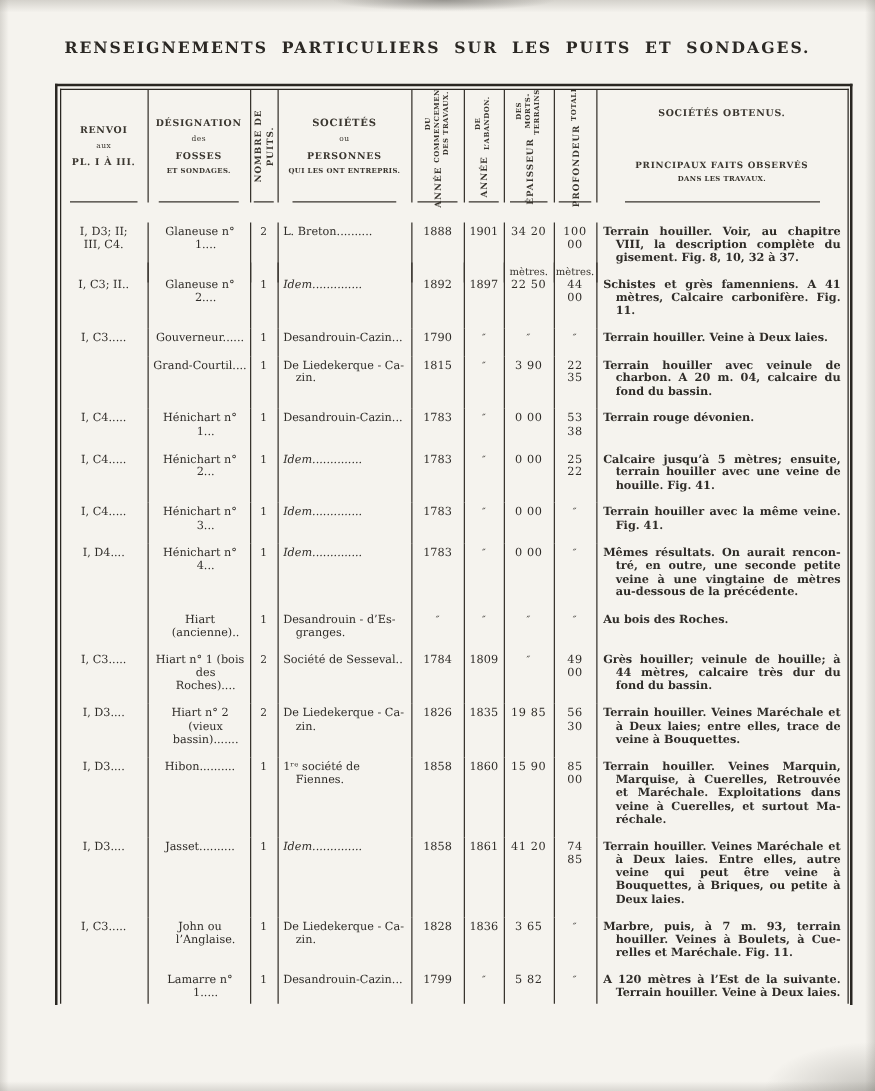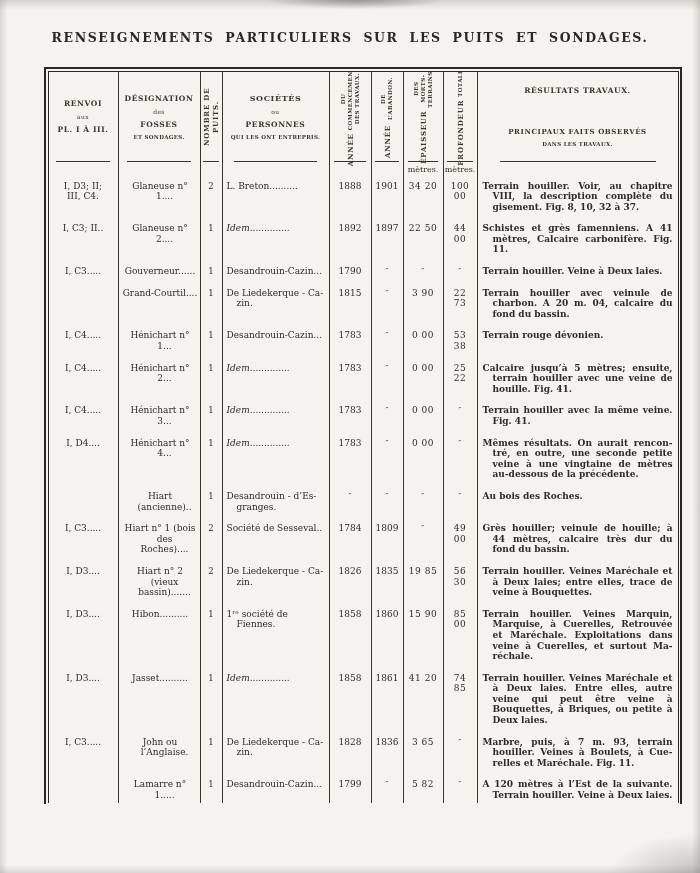--- a/index.html
+++ b/index.html
@@ -43,21 +43,21 @@
     text-align:center;padding:4px 2px;font-weight:600;color:#3a362f;}
   .hcell::after{content:"";position:absolute;bottom:0;left:11%;right:11%;border-bottom:1.3px solid #38342e;}
   .h-l1{font-size:7.5px;letter-spacing:.6px;margin:2.5px 0;}
   .h-l2{font-size:6px;letter-spacing:.4px;margin:2.5px 0;font-weight:500;}
   .h-l3{font-size:5.5px;letter-spacing:.3px;margin:2.5px 0;}
   .vwrap{writing-mode:vertical-rl;transform:rotate(180deg);display:flex;align-items:center;gap:3px;}
   .v-main{font-size:7px;letter-spacing:.8px;font-weight:600;}
   .v-sub{font-size:5.5px;letter-spacing:.4px;font-weight:600;white-space:pre-line;line-height:7px;}
 
   
-  .ucell{font-size:8px;text-align:center;padding-top:3px;height:16px;color:#35312b;}
+  .ucell{font-size:8px;text-align:center;padding-top:3px;height:16px;color:#35312b;margin-top:48px;}
 
   
   .body{font-size:9px;line-height:10.6px;padding:3px 3px 8px 3px;}
   .c0.body{text-align:center;white-space:pre-line;}
   .c1.body{text-align:center;padding-left:5px;white-space:pre-line;padding-right:2px;
     padding-left:13px;text-indent:-9px;}
   .c2.body{text-align:center;font-size:8.5px;}
   .c3.body{text-align:left;white-space:pre-line;padding-left:14px;text-indent:-10px;padding-right:2px;}
   .c4.body,.c5.body{text-align:center;}
   .c6.body,.c7.body{text-align:center;letter-spacing:.5px;}
@@ -116,21 +116,21 @@
             <div class="v-sub">DES MORTS-TERRAINS.</div>
           </div>
         </div>
         <div class="cell c7 hcell">
           <div class="vwrap">
             <div class="v-main">PROFONDEUR</div>
             <div class="v-sub">TOTALE.</div>
           </div>
         </div>
         <div class="cell c8 hcell">
-          <div class="h-l1">RÉSULTATS TRAVAUX.</div>
+          <div class="h-l1">SOCIÉTÉS OBTENUS.</div>
           <div class="h-l1" style="font-size:7px;margin-top:30px;">PRINCIPAUX FAITS OBSERVÉS</div>
           <div class="h-l3">DANS LES TRAVAUX.</div>
         </div>
       </div>
 
       <div class="row">
         <div class="cell c0 ucell"></div>
         <div class="cell c1 ucell"></div>
         <div class="cell c2 ucell"></div>
         <div class="cell c3 ucell"></div>
@@ -139,21 +139,21 @@
         <div class="cell c6 ucell">mètres.</div>
         <div class="cell c7 ucell">mètres.</div>
         <div class="cell c8 ucell"></div>
       </div>
 
     <div class="row"><div class="cell c0 body">I, D3; II;
 III, C4.</div><div class="cell c1 body">Glaneuse n° 1....</div><div class="cell c2 body">2</div><div class="cell c3 body">L. Breton..........</div><div class="cell c4 body">1888</div><div class="cell c5 body">1901</div><div class="cell c6 body">34 20</div><div class="cell c7 body">100 00</div><div class="cell c8 body">Terrain houiller. Voir, au cha­pitre VIII, la description com­plète du gisement. Fig. 8, 10, 32 à 37.</div></div>
         <div class="row"><div class="cell c0 body">I, C3; II..</div><div class="cell c1 body">Glaneuse n° 2....</div><div class="cell c2 body">1</div><div class="cell c3 body it">Idem..............</div><div class="cell c4 body">1892</div><div class="cell c5 body">1897</div><div class="cell c6 body">22 50</div><div class="cell c7 body">44 00</div><div class="cell c8 body">Schistes et grès famenniens. A 41 mètres, Calcaire carbonifère. Fig. 11.</div></div>
         <div class="row"><div class="cell c0 body">I, C3.....</div><div class="cell c1 body">Gouverneur......</div><div class="cell c2 body">1</div><div class="cell c3 body">Desandrouin-Cazin...</div><div class="cell c4 body">1790</div><div class="cell c5 body ditto">″</div><div class="cell c6 body ditto">″</div><div class="cell c7 body ditto">″</div><div class="cell c8 body">Terrain houiller. Veine à Deux laies.</div></div>
         <div class="row"><div class="cell c0 body"></div><div class="cell c1 body">Grand-Courtil....</div><div class="cell c2 body">1</div><div class="cell c3 body">De Liedekerque - Ca-
-zin.</div><div class="cell c4 body">1815</div><div class="cell c5 body ditto">″</div><div class="cell c6 body">3 90</div><div class="cell c7 body">22 73</div><div class="cell c8 body">Terrain houiller avec veinule de charbon. A 20 m. 04, calcaire du fond du bassin.</div></div>
+zin.</div><div class="cell c4 body">1815</div><div class="cell c5 body ditto">″</div><div class="cell c6 body">3 90</div><div class="cell c7 body">22 35</div><div class="cell c8 body">Terrain houiller avec veinule de charbon. A 20 m. 04, calcaire du fond du bassin.</div></div>
         <div class="row"><div class="cell c0 body">I, C4.....</div><div class="cell c1 body">Hénichart n° 1...</div><div class="cell c2 body">1</div><div class="cell c3 body">Desandrouin-Cazin...</div><div class="cell c4 body">1783</div><div class="cell c5 body ditto">″</div><div class="cell c6 body">0 00</div><div class="cell c7 body">53 38</div><div class="cell c8 body">Terrain rouge dévonien.</div></div>
         <div class="row"><div class="cell c0 body">I, C4.....</div><div class="cell c1 body">Hénichart n° 2...</div><div class="cell c2 body">1</div><div class="cell c3 body it">Idem..............</div><div class="cell c4 body">1783</div><div class="cell c5 body ditto">″</div><div class="cell c6 body">0 00</div><div class="cell c7 body">25 22</div><div class="cell c8 body">Calcaire jusqu’à 5 mètres; ensuite, terrain houiller avec une veine de houille. Fig. 41.</div></div>
         <div class="row"><div class="cell c0 body">I, C4.....</div><div class="cell c1 body">Hénichart n° 3...</div><div class="cell c2 body">1</div><div class="cell c3 body it">Idem..............</div><div class="cell c4 body">1783</div><div class="cell c5 body ditto">″</div><div class="cell c6 body">0 00</div><div class="cell c7 body ditto">″</div><div class="cell c8 body">Terrain houiller avec la même veine. Fig. 41.</div></div>
         <div class="row"><div class="cell c0 body">I, D4....</div><div class="cell c1 body">Hénichart n° 4...</div><div class="cell c2 body">1</div><div class="cell c3 body it">Idem..............</div><div class="cell c4 body">1783</div><div class="cell c5 body ditto">″</div><div class="cell c6 body">0 00</div><div class="cell c7 body ditto">″</div><div class="cell c8 body">Mêmes résultats. On aurait rencon­tré, en outre, une seconde pe­tite veine à une vingtaine de mètres au-dessous de la précé­dente.</div></div>
         <div class="row"><div class="cell c0 body"></div><div class="cell c1 body">Hiart (ancienne)..</div><div class="cell c2 body">1</div><div class="cell c3 body">Desandrouin - d’Es-
 granges.</div><div class="cell c4 body ditto">″</div><div class="cell c5 body ditto">″</div><div class="cell c6 body ditto">″</div><div class="cell c7 body ditto">″</div><div class="cell c8 body">Au bois des Roches.</div></div>
         <div class="row"><div class="cell c0 body">I, C3.....</div><div class="cell c1 body">Hiart n° 1 (bois
 des Roches)....</div><div class="cell c2 body">2</div><div class="cell c3 body">Société de Sesseval..</div><div class="cell c4 body">1784</div><div class="cell c5 body">1809</div><div class="cell c6 body ditto">″</div><div class="cell c7 body">49 00</div><div class="cell c8 body">Grès houiller; veinule de houille; à 44 mètres, calcaire très dur du fond du bassin.</div></div>
         <div class="row"><div class="cell c0 body">I, D3....</div><div class="cell c1 body">Hiart n° 2 (vieux
 bassin).......</div><div class="cell c2 body">2</div><div class="cell c3 body">De Liedekerque - Ca-

